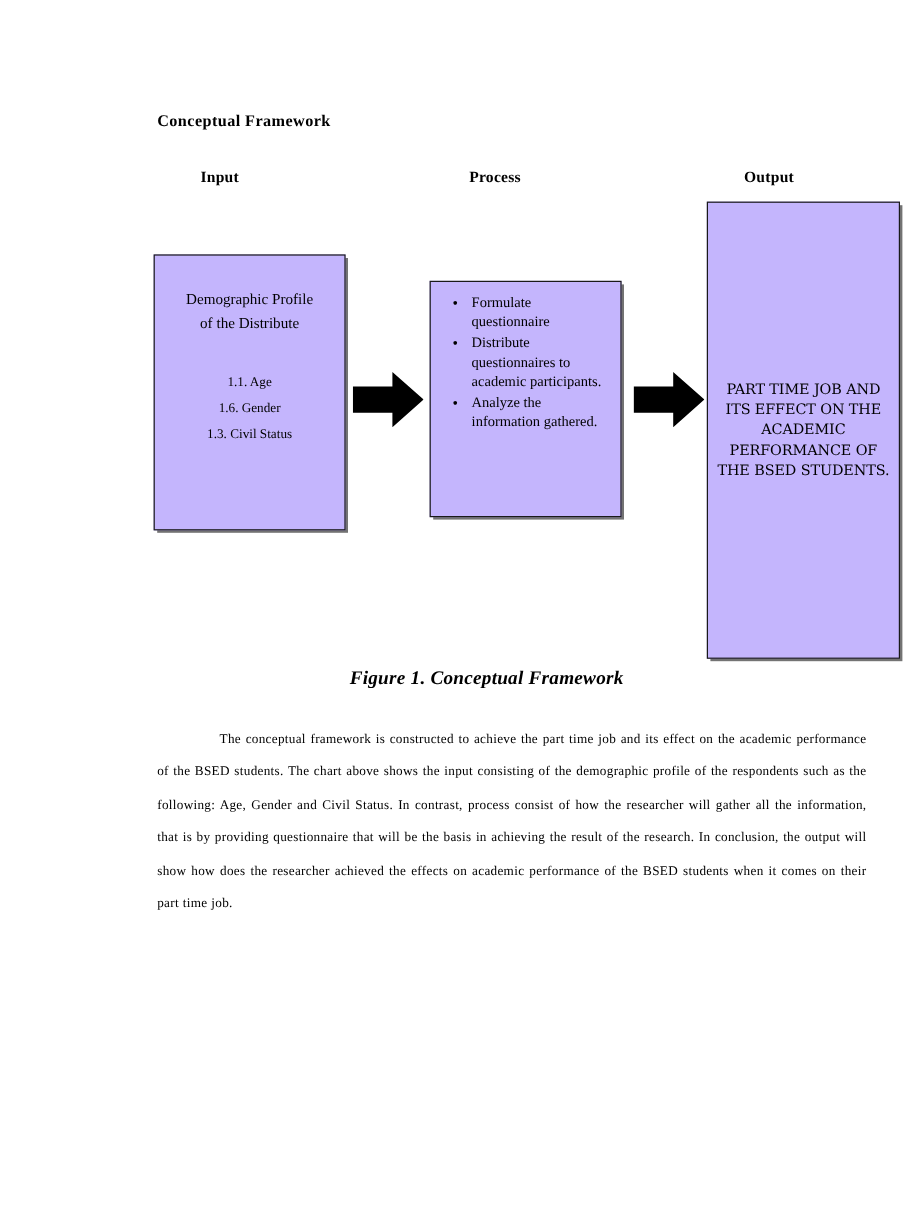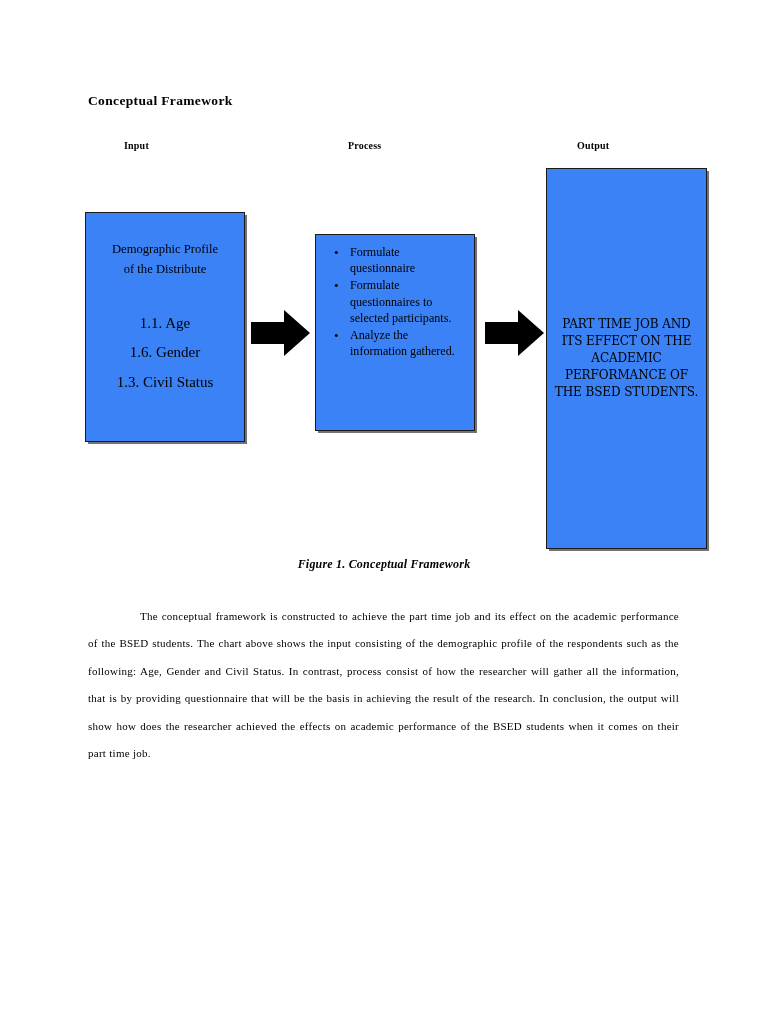--- a/index.html
+++ b/index.html
@@ -14,52 +14,53 @@
     position: relative;
     overflow: hidden;
     font-family: "Liberation Serif", "DejaVu Serif", serif;
     color: #000000;
     -webkit-font-smoothing: antialiased;
   }
 
   .page {
     position: absolute;
     inset: 0;
+    margin-left: 43px;
   }
 
   
   .section-heading {
     position: absolute;
     left: 88px;
     top: 93px;
     font-size: 13.5px;
     font-weight: bold;
     letter-spacing: 0.35px;
     white-space: nowrap;
   }
 
   
   .col-label {
     position: absolute;
     top: 140px;
-    font-size: 10px;
+    font-size: 13px;
     font-weight: bold;
     letter-spacing: 0.2px;
     white-space: nowrap;
   }
   .col-label.input   { left: 124px; }
   .col-label.process { left: 348px; }
   .col-label.output  { left: 577px; text-align: center; }
 
   
   .fw-box {
     position: absolute;
     box-sizing: border-box;
     border: 1.4px solid #1a1a1a;
-    background: #3b82f6;
+    background: #c4b5fd;
     box-shadow: 2.5px 2.5px 0 -0.5px rgba(0,0,0,0.55);
   }
 
   .box-input {
     left: 85px;
     top: 212px;
     width: 160px;
     height: 230px;
   }
   .box-process {
@@ -86,21 +87,21 @@
     line-height: 1.55;
   }
   .input-title-line { white-space: nowrap; }
   .input-list {
     margin: 0;
     padding: 0;
     list-style: none;
     margin-top: 30px;
   }
   .input-list li {
-    font-size: 15px;
+    font-size: 11px;
     line-height: 1.95;
     white-space: nowrap;
   }
 
   
   .process-list {
     margin: 0;
     padding: 9px 8px 0 34px;
     list-style: none;
     font-size: 12.1px;
@@ -139,21 +140,21 @@
   .arrow-1 { left: 251px; top: 310px; }
   .arrow-2 { left: 485px; top: 310px; }
 
   
   .figure-caption {
     position: absolute;
     left: 0;
     right: 0;
     top: 557px;
     text-align: center;
-    font-size: 12px;
+    font-size: 16px;
     font-weight: bold;
     font-style: italic;
     letter-spacing: 0.2px;
   }
 
   
   .body-paragraph {
     position: absolute;
     left: 88px;
     top: 603px;
@@ -196,21 +197,21 @@
   </div>
 
   <div class="fw-box box-process">
     <ul class="process-list">
       <li>
         <span class="bullet">•</span>
         <span>Formulate questionnaire</span>
       </li>
       <li>
         <span class="bullet">•</span>
-        <span>Formulate questionnaires to selected participants.</span>
+        <span>Distribute questionnaires to academic participants.</span>
       </li>
       <li>
         <span class="bullet">•</span>
         <span>Analyze the information gathered.</span>
       </li>
     </ul>
   </div>
 
   <div class="arrow arrow-2">
     <svg width="59" height="46" viewBox="0 0 59 46" xmlns="http://www.w3.org/2000/svg">

